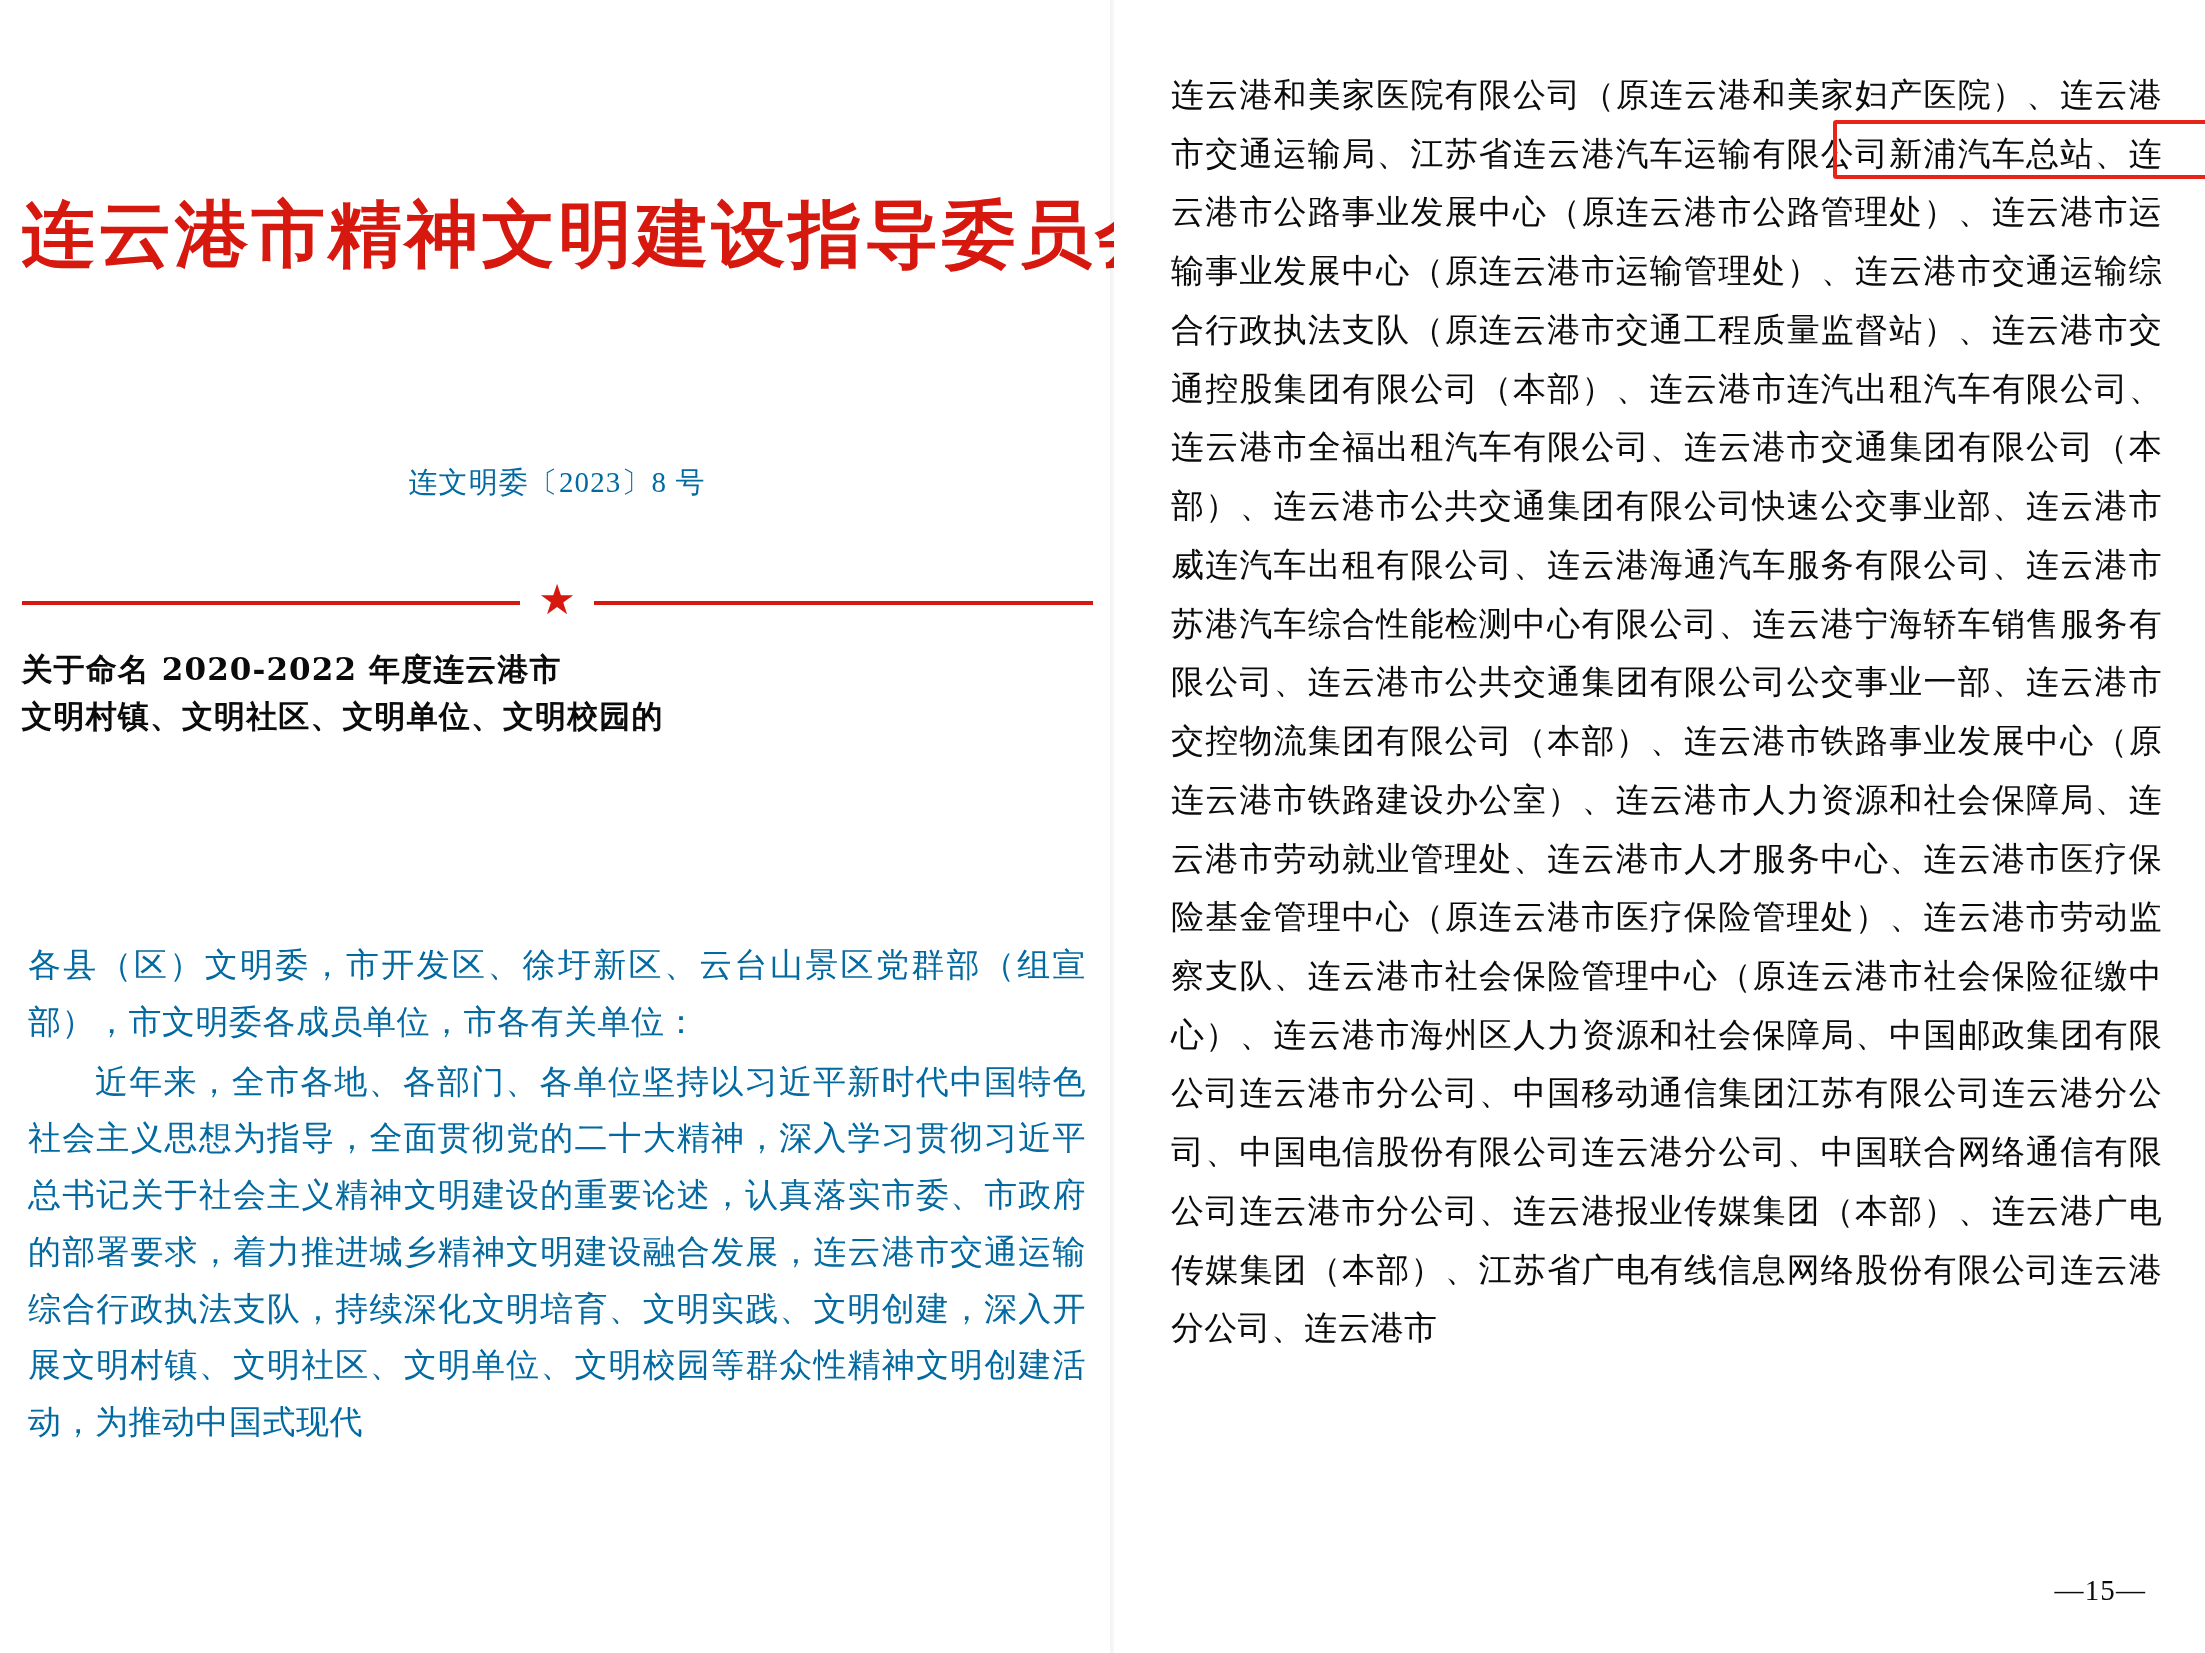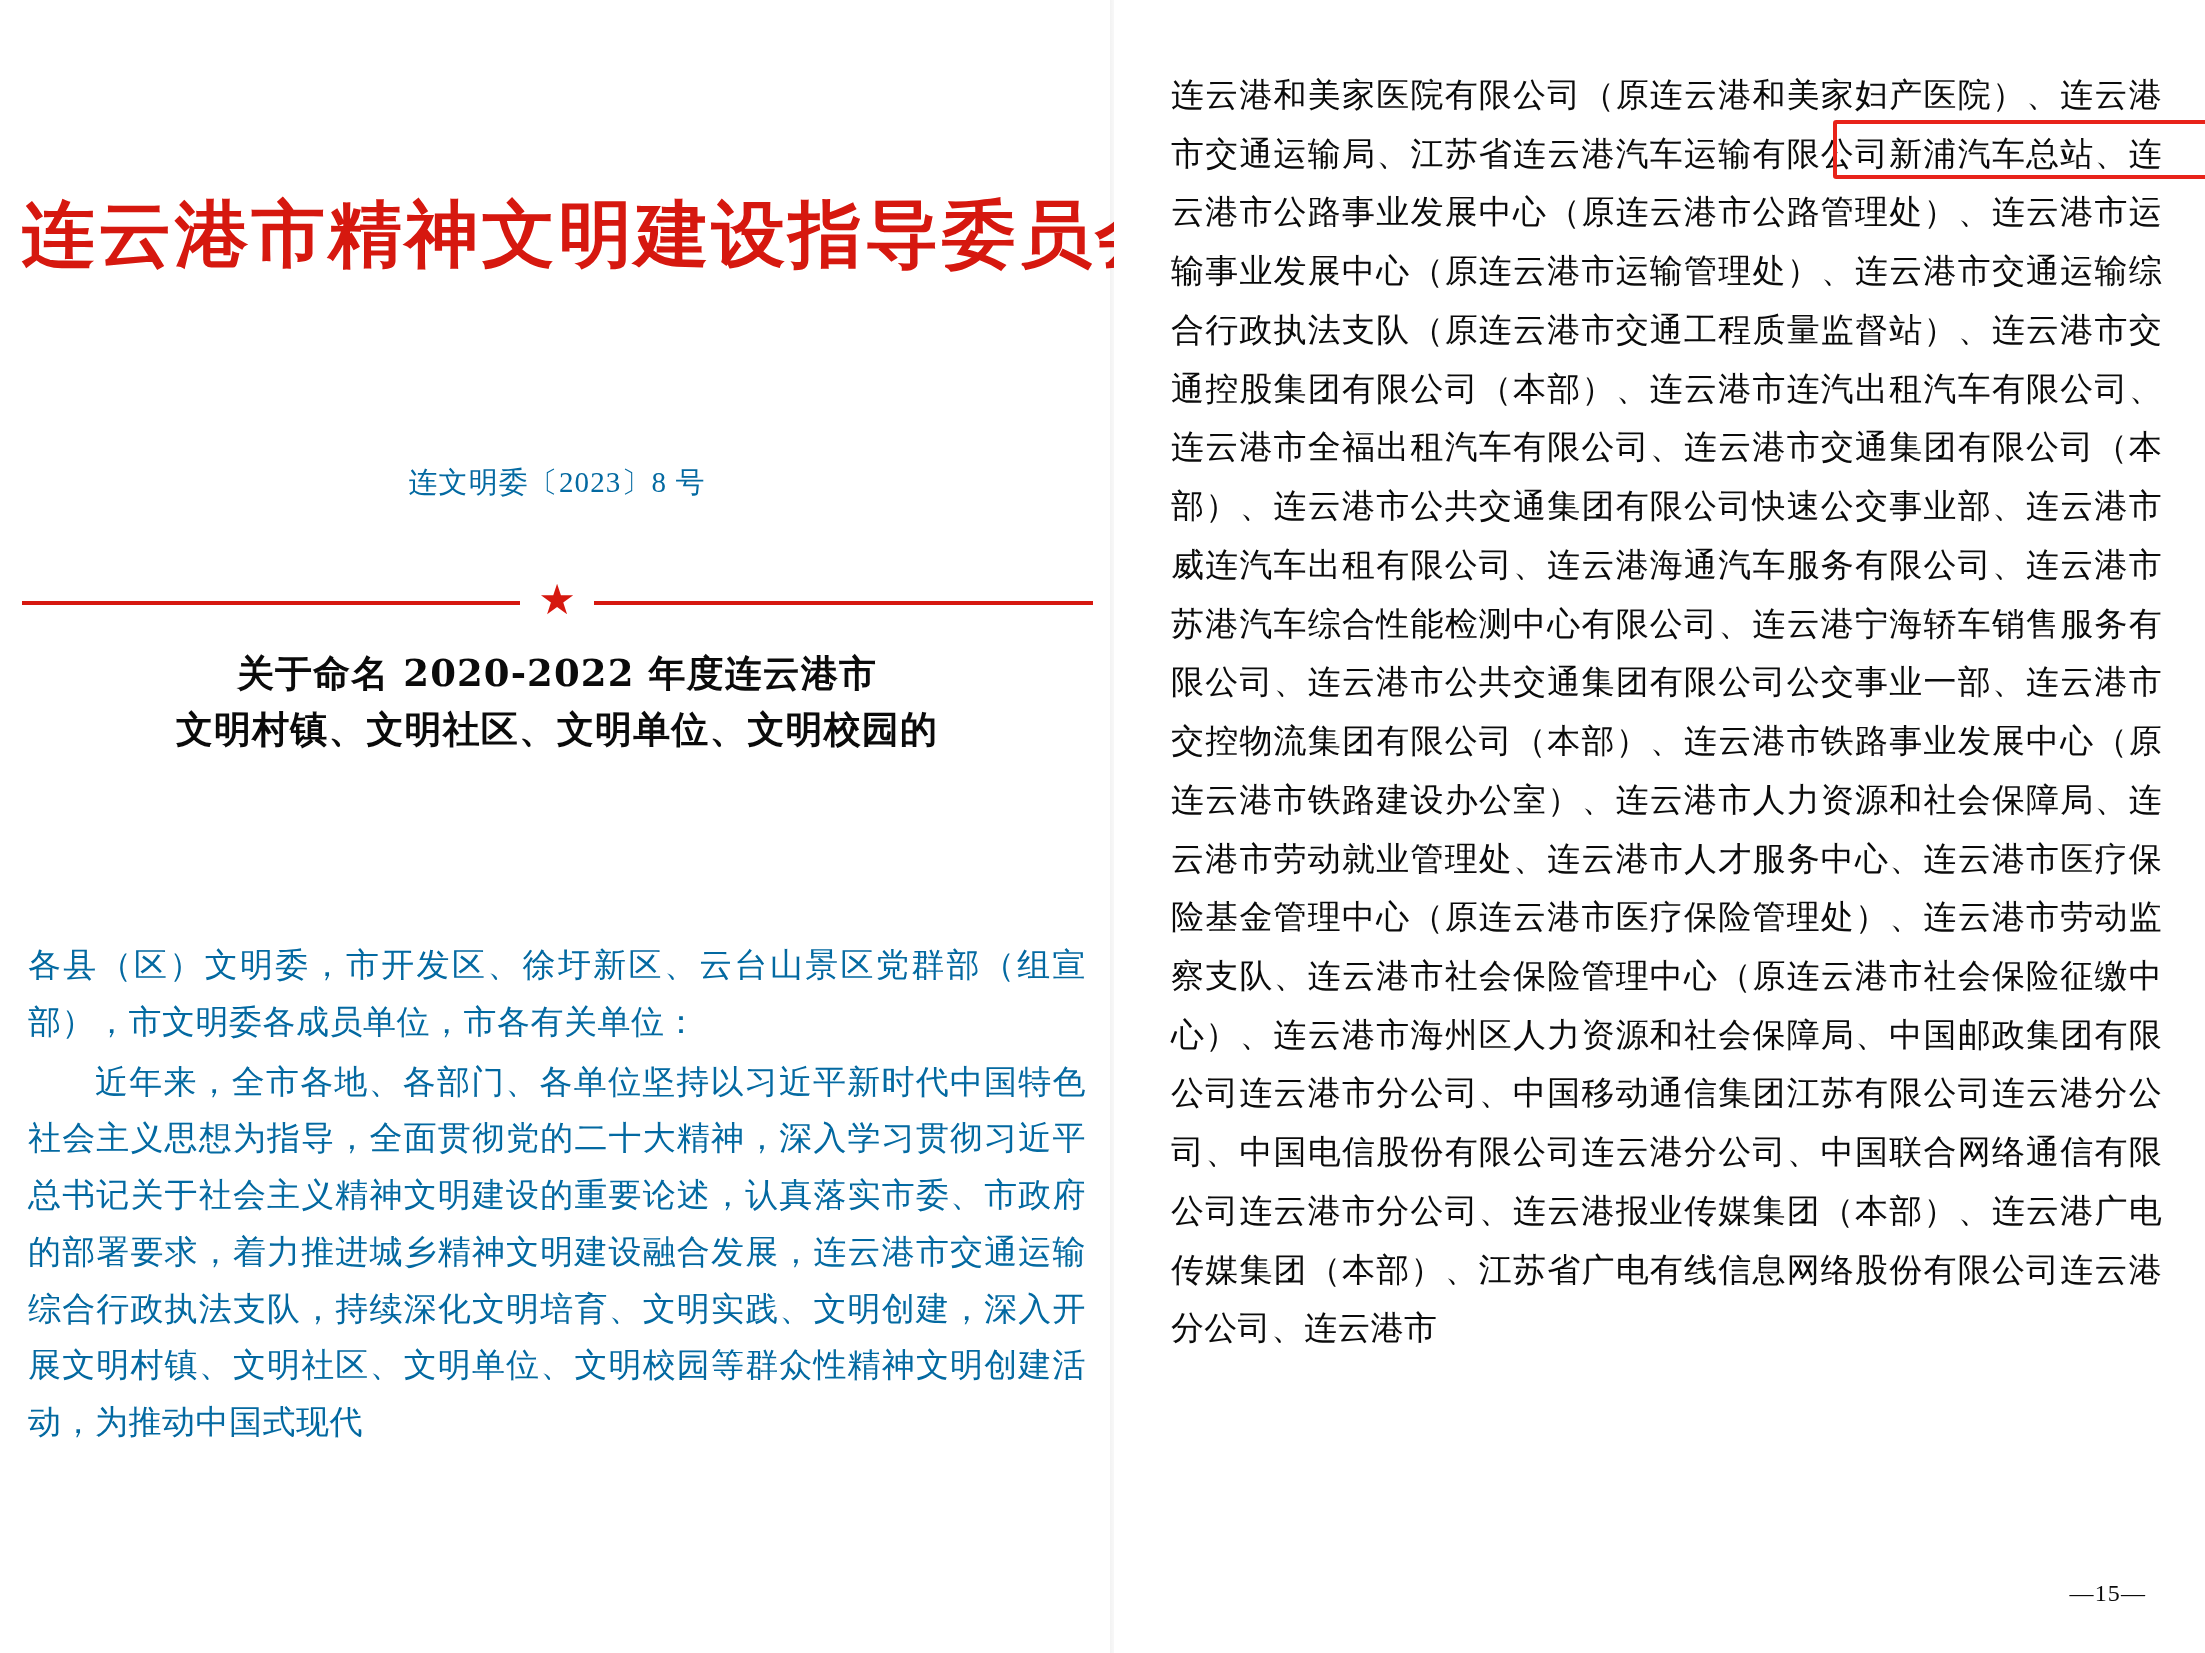--- a/index.html
+++ b/index.html
@@ -75,24 +75,24 @@
     line-height: 1;
     padding: 0 18.3px;
     position: relative;
     top: -3.2px;
   }
   .doc-title {
     position: absolute;
     top: 646px;
     left: 21.5px;
     width: 1071px;
-    text-align: center;
+    text-align: left;
     font-family: "DejaVu Serif", "Liberation Serif", serif;
     font-weight: 700;
-    font-size: 37px;
+    font-size: 31px;
     line-height: 1.5;
     color: #0b0b0b;
     letter-spacing: 1.1px;
   }
   .doc-title .ln { display: block; }
   .doc-title .ln.last { letter-spacing: 18.3px; }
   .doc-body {
     position: absolute;
     top: 937px;
     left: 28px;
@@ -122,21 +122,21 @@
     font-size: 33px;
     line-height: 1.78;
     color: #0b0b0b;
     text-align: justify;
     letter-spacing: 0.3px;
   }
   .page-number {
     position: absolute;
     bottom: 47px;
     right: 59px;
-    font-size: 24px;
+    font-size: 29px;
     color: #0b0b0b;
     letter-spacing: 1.1px;
   }
   
   .hl-box {
     position: absolute;
     border: 4.8px solid #e8231a;
     border-radius: 3.2px;
     pointer-events: none;
     box-sizing: border-box;

